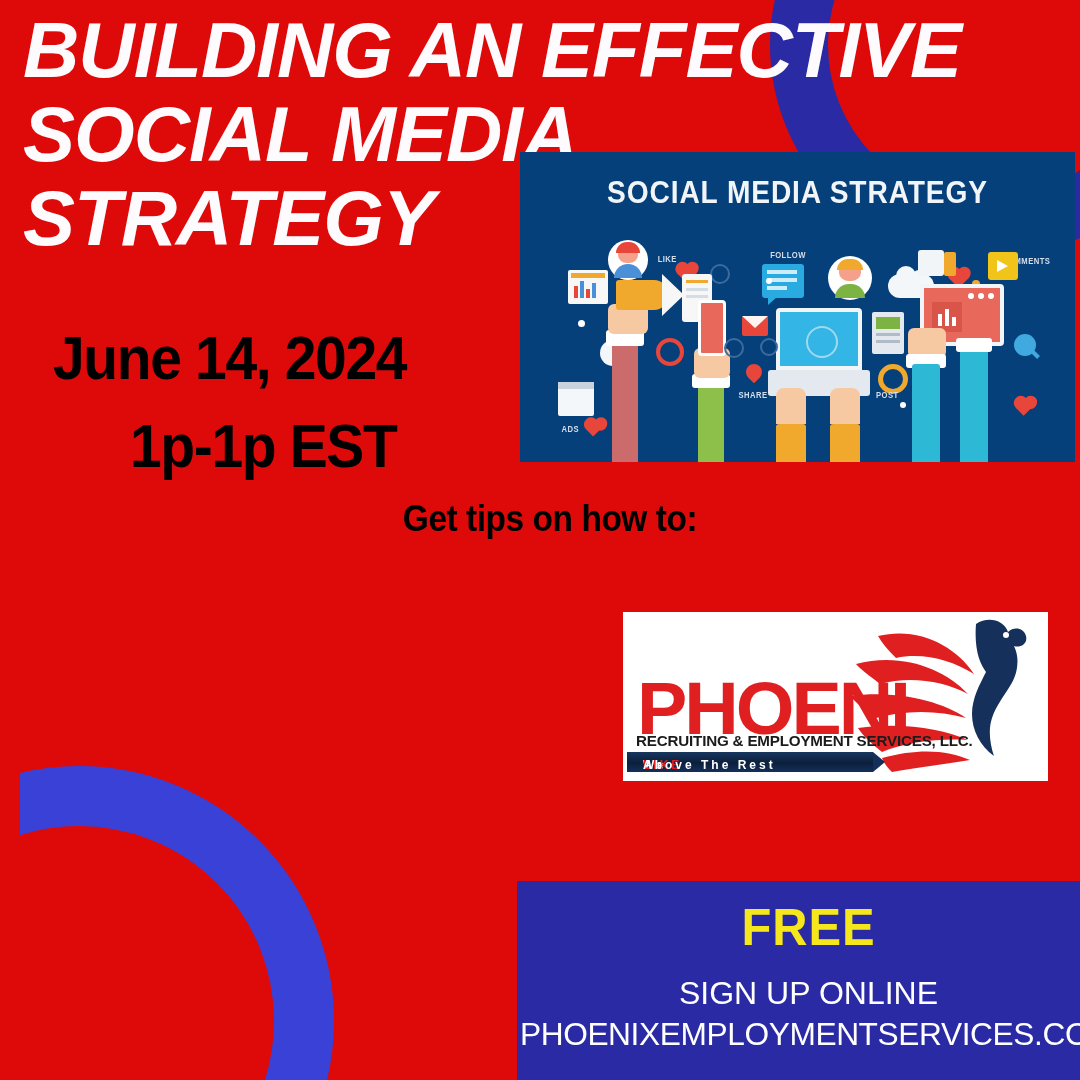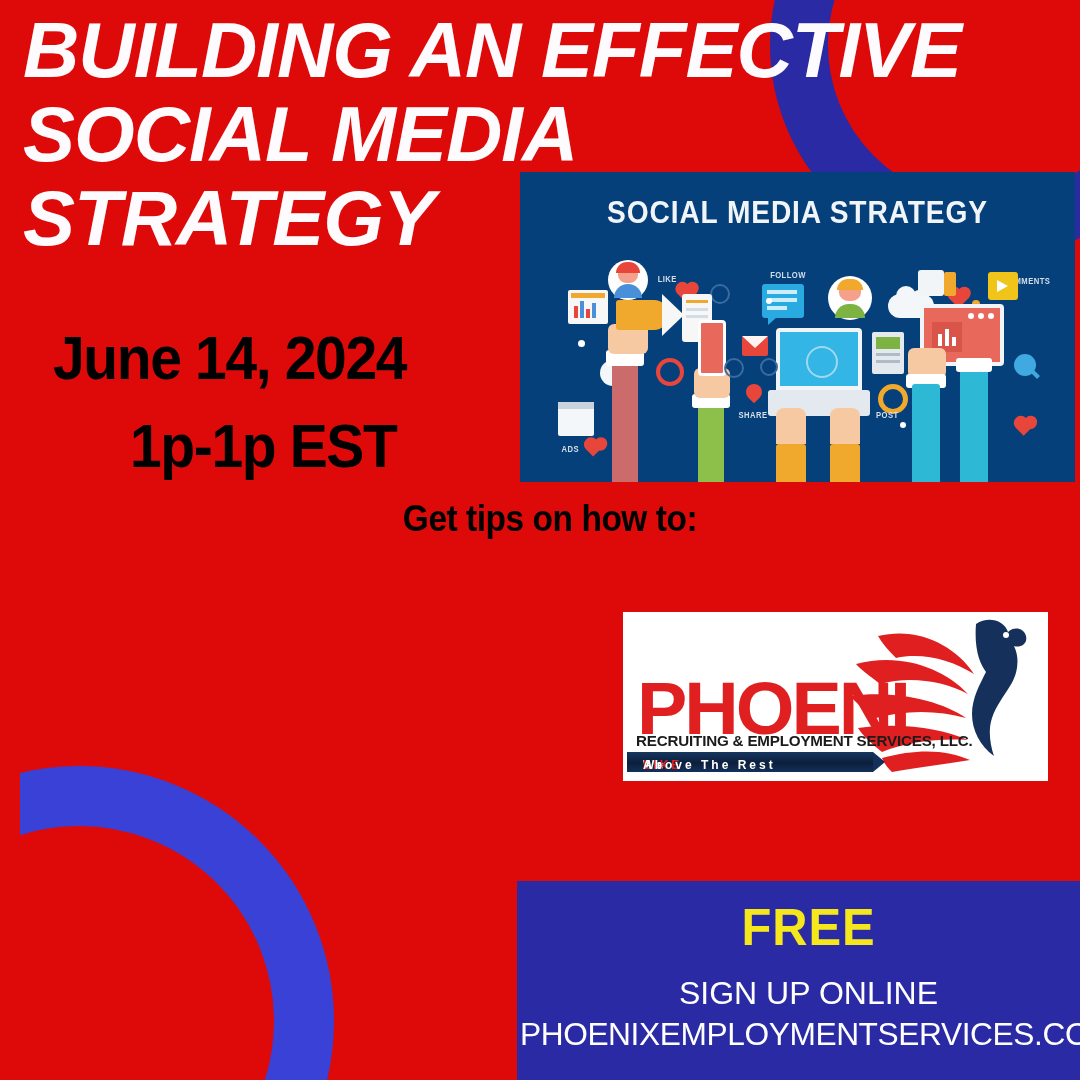--- a/index.html
+++ b/index.html
@@ -41,21 +41,21 @@
   .date-line{
     position:absolute;color:#000;
     font-weight:bold;letter-spacing:-1.5px;
     transform:scaleX(0.92);transform-origin:left center;
   }
   .date-1{left:33px;top:322px;font-size:62px;}
   .date-2{left:110px;top:410px;font-size:62px;}
 
   
   .hero{
-    position:absolute;left:500px;top:172px;width:555px;height:310px;
+    position:absolute;left:500px;top:152px;width:555px;height:310px;
     background:#05407B;overflow:hidden;
   }
   .hero-title{
     position:absolute;left:0;right:0;top:22px;text-align:center;
     color:#F2F5F8;font-size:32px;font-weight:bold;
     letter-spacing:1px;transform:scaleX(0.88);
   }
   .hero-lbl{
     position:absolute;color:#D6DEE8;font-size:9px;font-weight:bold;
     letter-spacing:.5px;transform:scaleX(.85);

